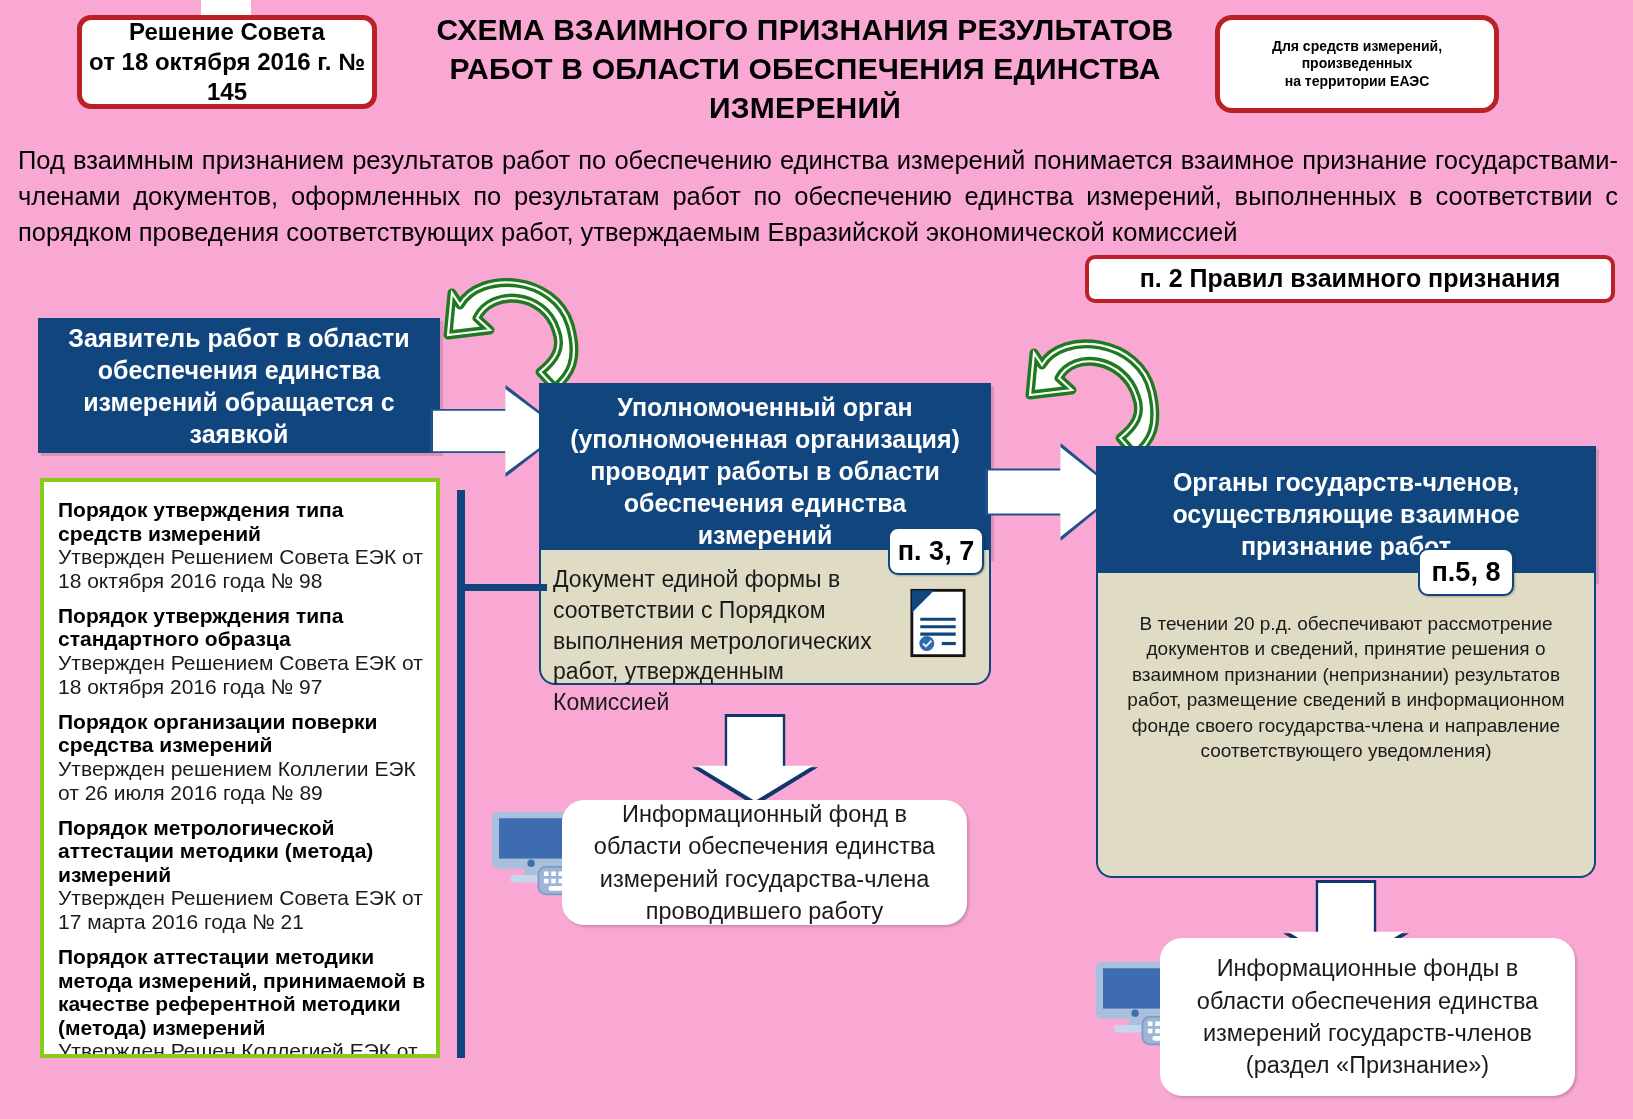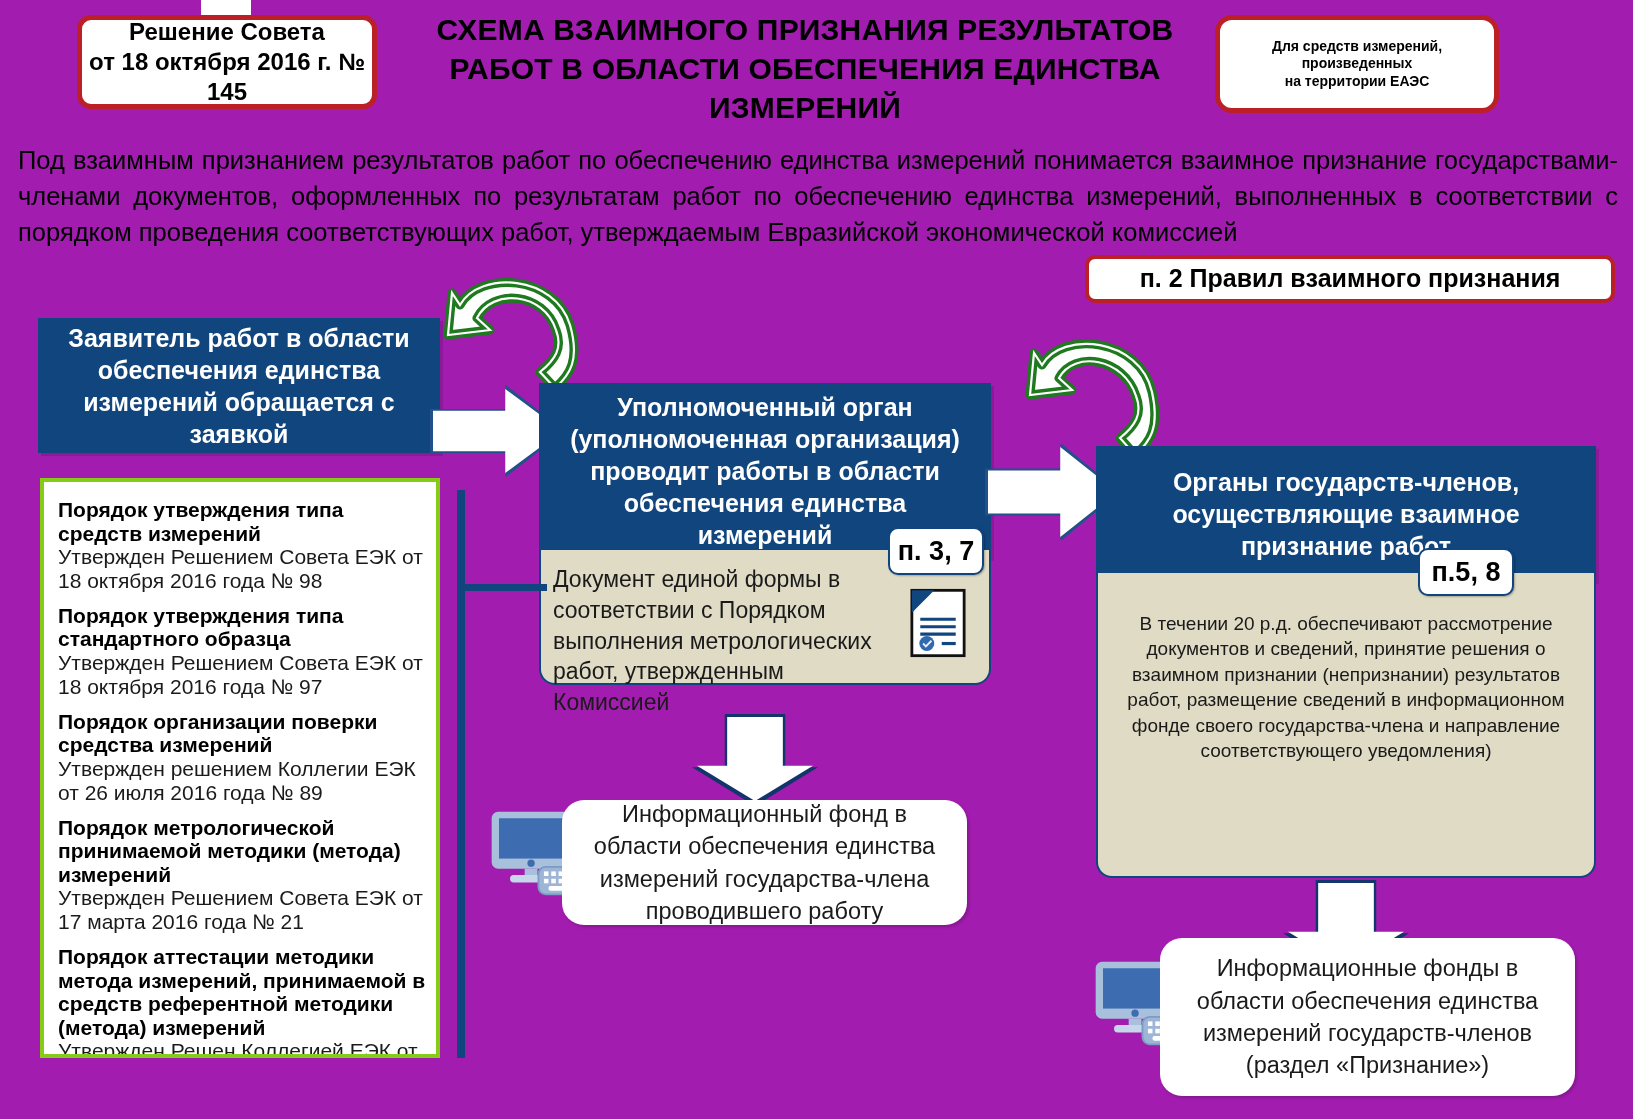--- a/index.html
+++ b/index.html
@@ -4,21 +4,21 @@
 <style>
   * { box-sizing: border-box; margin: 0; padding: 0; }
   html, body { background: #ffffff; }
   body {
     width: 1633px; height: 1119px;
     font-family: "Liberation Sans", sans-serif;
     position: relative;
     overflow: hidden;
     background: #828282;
   }
-  #canvas { position: absolute; inset: 0; background: #a21caf; }
+  #canvas { position: absolute; inset: 0; background: #f9a8d4; }
 
   
   .abs { position: absolute; }
 
   
   .red-box {
     background: #ffffff;
     border: 5px solid #bb2027;
     border-radius: 14px;
     color: #000;
@@ -255,25 +255,25 @@
     </div>
     <div class="doc-item">
       <div class="doc-title">Порядок утверждения типа стандартного образца</div>
       <div class="doc-sub">Утвержден Решением Совета ЕЭК от 18 октября 2016 года № 97</div>
     </div>
     <div class="doc-item">
       <div class="doc-title">Порядок организации поверки средства измерений</div>
       <div class="doc-sub">Утвержден решением Коллегии ЕЭК от 26 июля 2016 года № 89</div>
     </div>
     <div class="doc-item">
-      <div class="doc-title">Порядок метрологической принимаемой методики (метода) измерений</div>
+      <div class="doc-title">Порядок метрологической аттестации методики (метода) измерений</div>
       <div class="doc-sub">Утвержден Решением Совета ЕЭК от 17 марта 2016 года № 21</div>
     </div>
     <div class="doc-item">
-      <div class="doc-title">Порядок аттестации методики метода измерений, принимаемой в средств референтной методики (метода) измерений</div>
+      <div class="doc-title">Порядок аттестации методики метода измерений, принимаемой в качестве референтной методики (метода) измерений</div>
       <div class="doc-sub">Утвержден Решен Коллегией ЕЭК от 7 июня 2016 года № 68</div>
     </div>
   </div>
 
   <div class="abs arrow-down-outline" style="left:692px; top:714px; width:126px; height:92px;"></div>
   <div class="abs arrow-down" style="left:697px; top:717px; width:116px; height:84px;"></div>
 
   <svg class="pc-icon" viewBox="0 0 120 100" width="110" height="92" style="left:488px; top:808px;">
     <rect x="4" y="4" width="86" height="62" rx="7" fill="#a9c0dd"></rect>
     <rect x="12" y="11" width="70" height="44" fill="#3d6db0"></rect>

